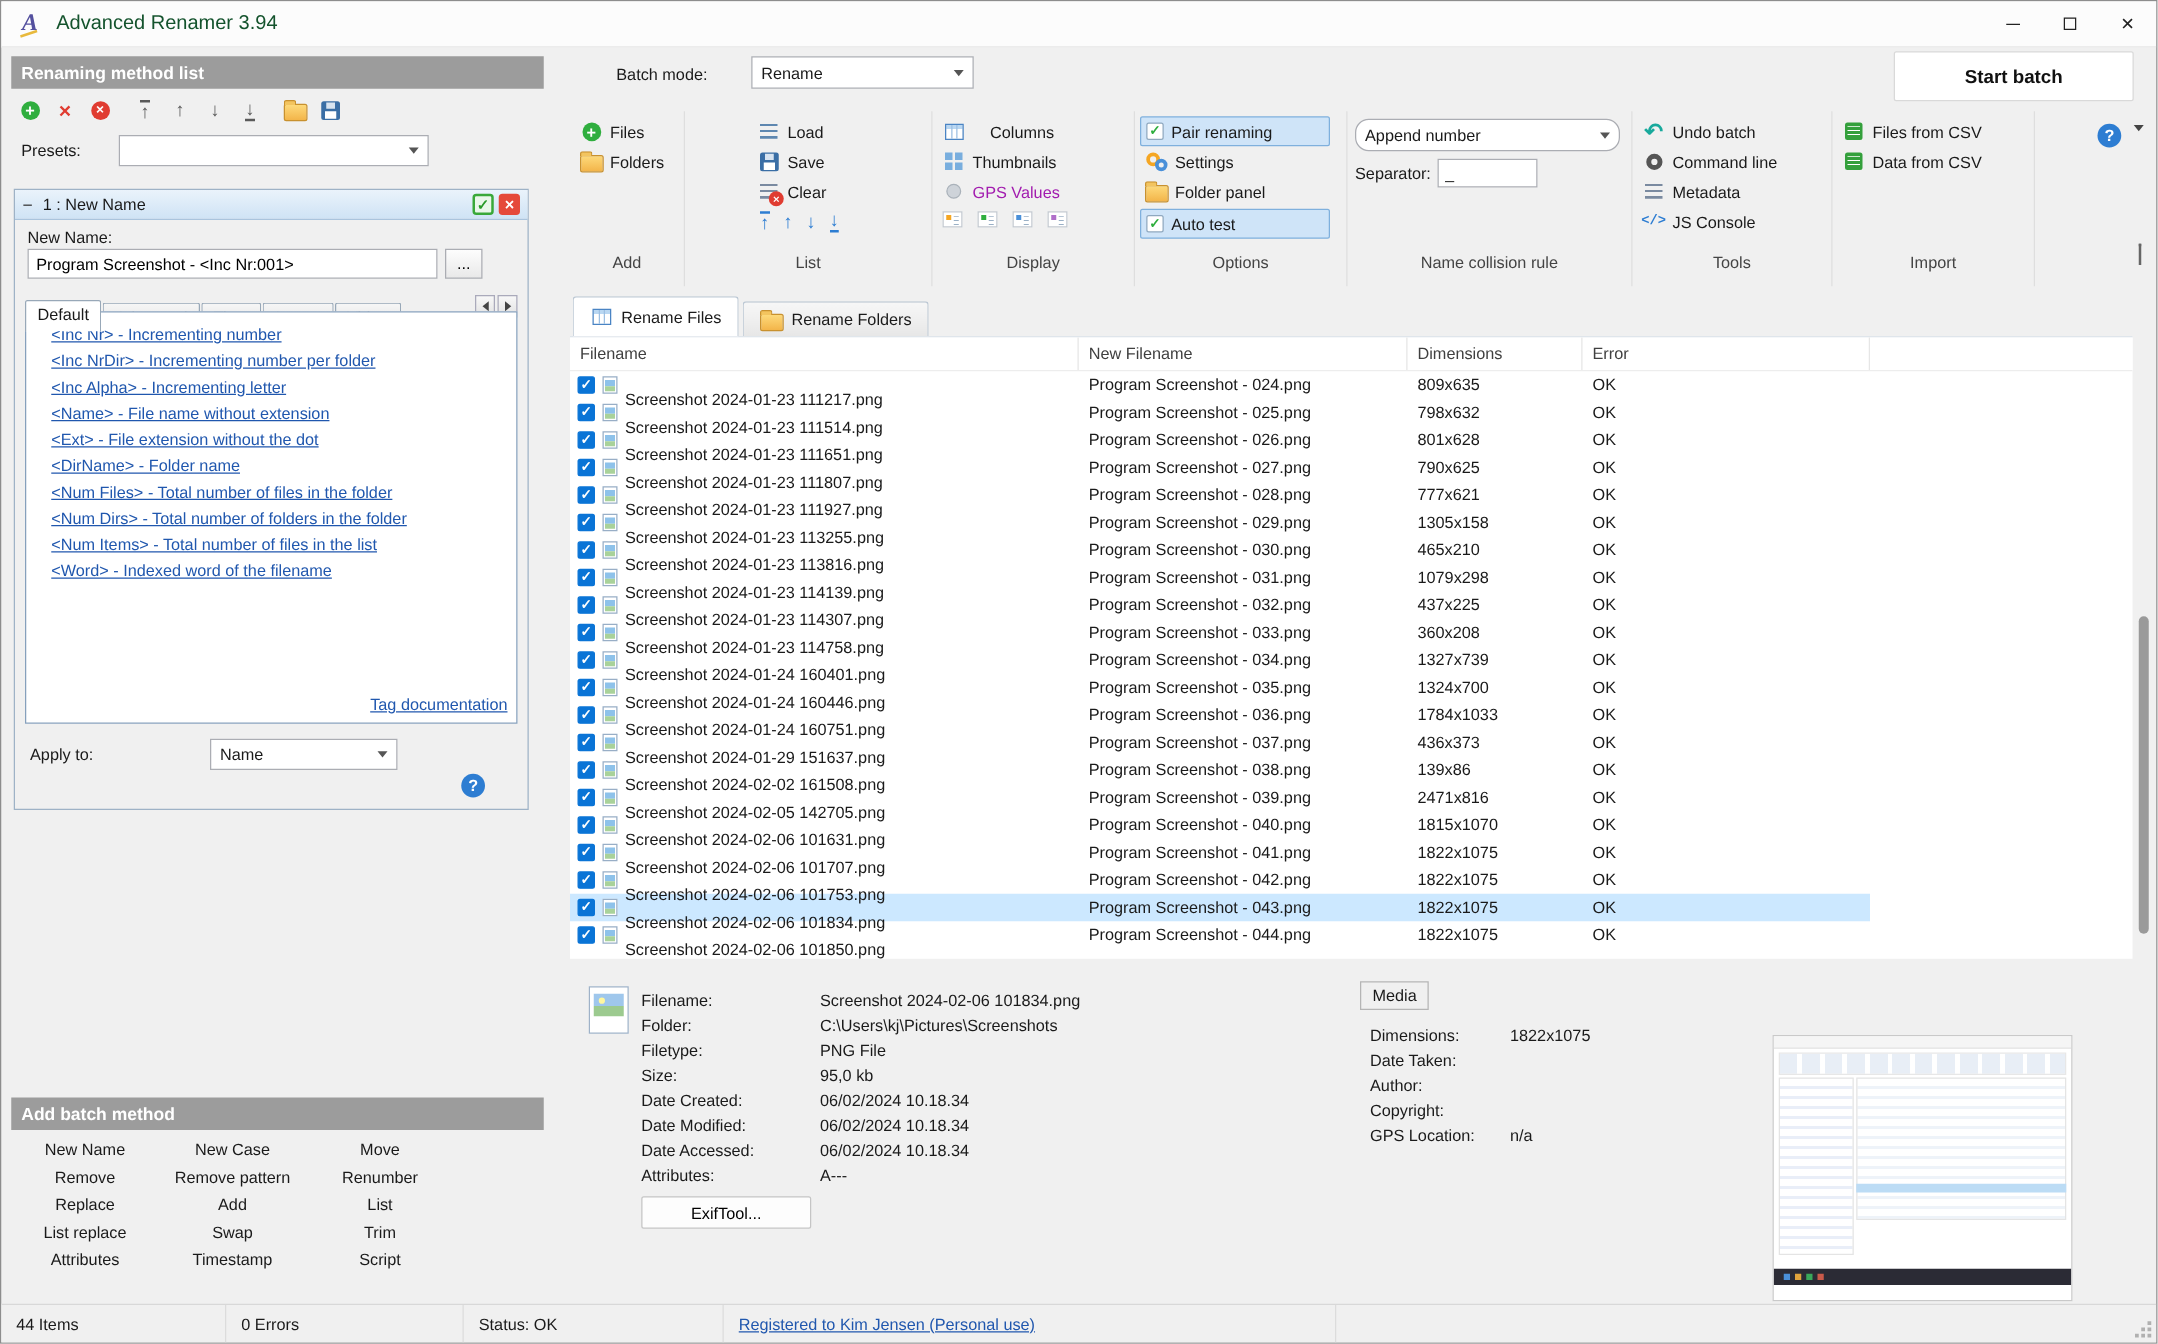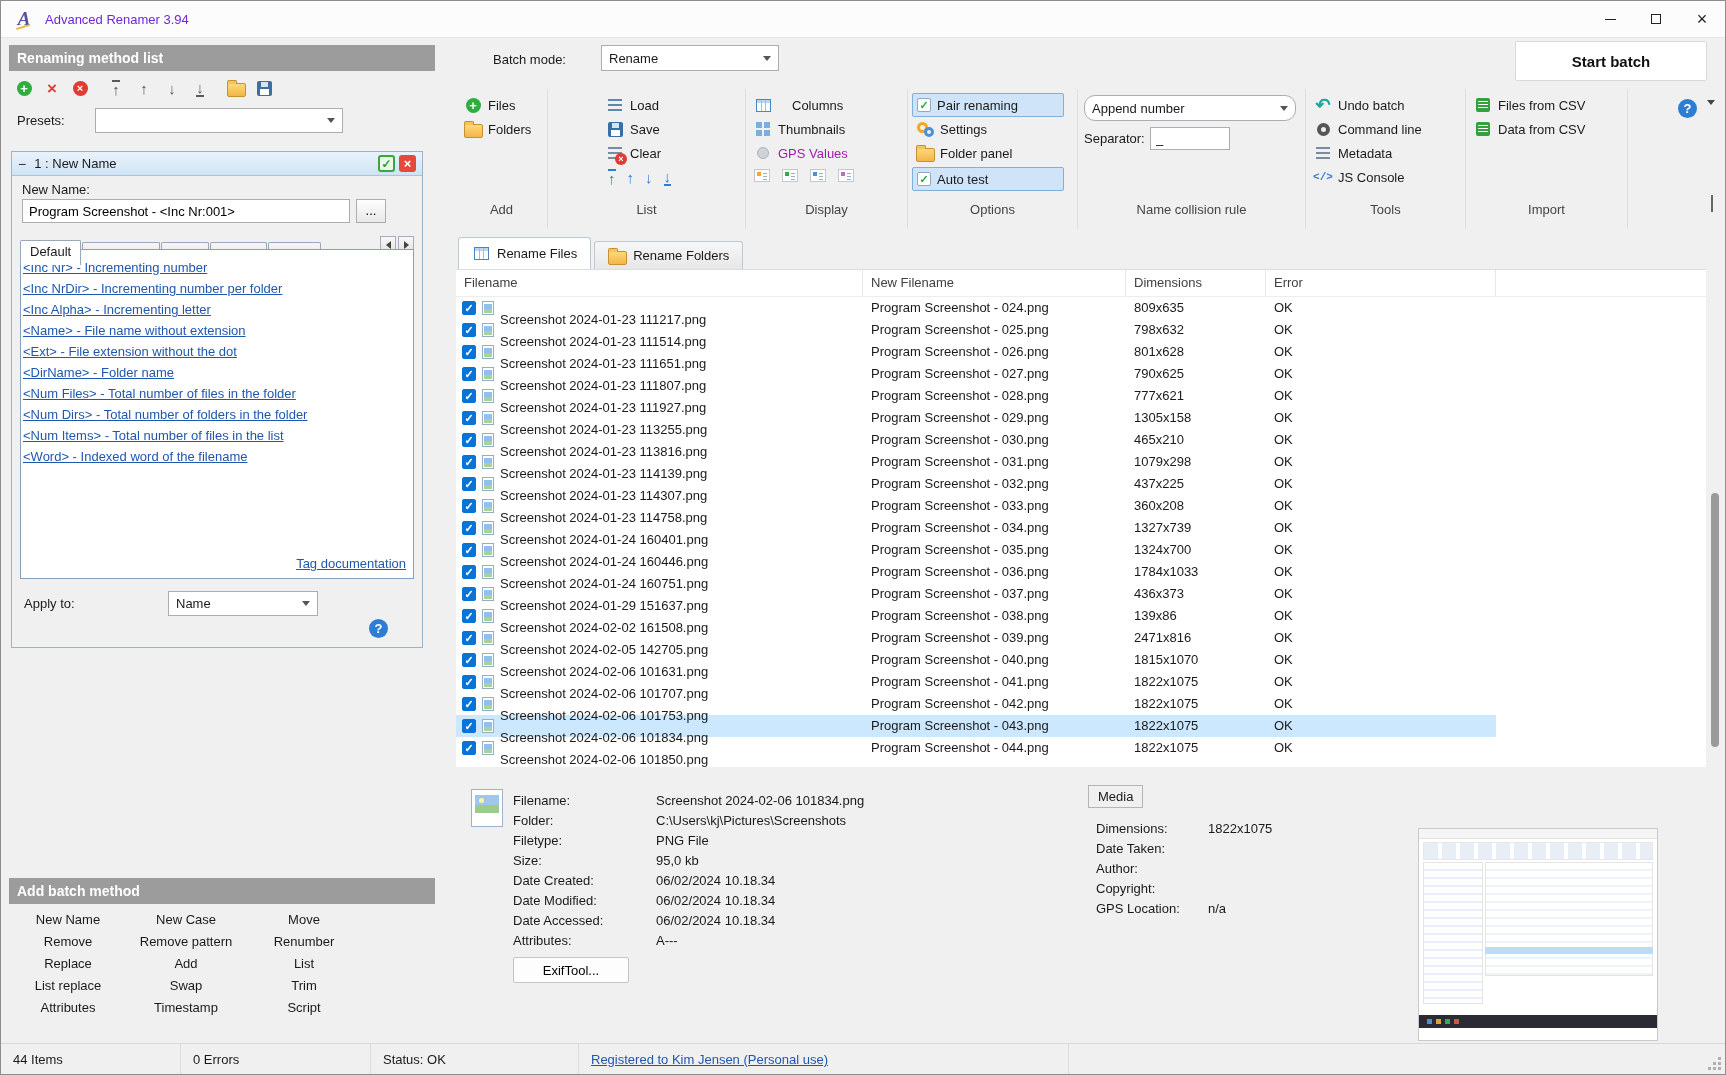--- a/index.html
+++ b/index.html
@@ -2,21 +2,21 @@
 <html><head>
 <meta charset="utf-8">
 <style>
   html,body{margin:0;padding:0;background:#d4d4d4;font-family:"Liberation Sans",sans-serif;font-size:13px;color:#1a1a1a;}
   #window{position:relative;width:1726px;height:1075px;background:#f0f0f0;border:1px solid #8d8d8d;box-sizing:border-box;overflow:hidden;}
 
   
   .titlebar{position:absolute;left:0;top:0;right:0;height:36px;background:#fcfcfc;border-bottom:1px solid #e6e6e6;display:flex;align-items:center;}
   .app-logo{width:22px;height:22px;margin-left:12px;display:flex;align-items:center;justify-content:center;font-family:"Liberation Serif",serif;font-style:italic;font-weight:bold;font-size:19px;color:#54509e;position:relative;}
   .app-logo::after{content:"";position:absolute;left:3px;bottom:2px;width:14px;height:2px;background:#e8b93c;transform:rotate(-18deg);}
-  .title-text{margin-left:10px;font-size:13px;color:#6d28d9;}
+  .title-text{margin-left:10px;font-size:16px;color:#14532d;}
   .win-controls{margin-left:auto;display:flex;height:100%;}
   .win-btn{width:46px;height:100%;display:flex;align-items:center;justify-content:center;color:#222;}
   .min-glyph{width:11px;height:1px;background:#222;}
   .max-glyph{width:10px;height:10px;border:1px solid #222;box-sizing:border-box;}
   .close-glyph{font-size:18px;line-height:1;}
 
   
   .panel-header{position:absolute;left:8px;width:426px;height:26px;background:#9c9c9c;color:#fff;font-weight:bold;font-size:14px;line-height:26px;padding-left:8px;box-sizing:border-box;}
   .combo{display:flex;align-items:center;background:#fff;border:1px solid #abadb3;padding:0 7px;box-sizing:border-box;height:26px;}
   .combo-val{font-size:13px;white-space:nowrap;overflow:hidden;}
@@ -86,21 +86,21 @@
   .btn-redx{width:17px;height:17px;background:#e5493a;border-radius:3px;color:#fff;font-size:13px;line-height:17px;text-align:center;font-weight:bold;}
   .nn-label{position:absolute;left:10px;top:30px;}
   .nn-input{position:absolute;left:10px;top:47px;width:328px;height:24px;border:1px solid #abadb3;background:#fff;font-family:"Liberation Sans",sans-serif;font-size:13px;padding:0 6px;box-sizing:border-box;}
   .nn-more{position:absolute;left:344px;top:47px;width:30px;height:24px;border:1px solid #abadb3;background:linear-gradient(#fdfdfd,#e9e9e9);font-size:13px;line-height:10px;}
   .mtab-bar{position:absolute;left:8px;right:8px;top:72px;height:41px;display:flex;align-items:flex-end;}
   .mtab-wrap{display:flex;align-items:flex-end;height:100%;}
   .mtab{border:1px solid #98a8b8;border-bottom:none;padding:3px 9px 4px;background:linear-gradient(#f6f6f6,#dfdfdf);margin-right:1px;border-radius:2px 2px 0 0;font-size:13px;position:relative;top:0;}
   .mtab.active{background:#fff;padding-bottom:6px;z-index:2;}
   .mtab-spin{margin-left:auto;display:flex;gap:2px;align-self:center;}
   .spin-btn{width:16px;height:18px;border:1px solid #aab;background:linear-gradient(#f8f8f8,#e2e2e2);display:flex;align-items:center;justify-content:center;box-sizing:border-box;}
-  .tag-area{position:absolute;left:8px;right:8px;top:97px;bottom:68px;background:#fff;border:1px solid #86a0bc;box-sizing:border-box;padding:10px 2px;overflow:hidden;}
+  .tag-area{position:absolute;left:8px;right:8px;top:97px;bottom:68px;background:#fff;border:1px solid #86a0bc;box-sizing:border-box;padding:10px 20px;overflow:hidden;}
   .tag-link{display:block;color:#2057ae;text-decoration:underline;margin-bottom:6px;font-size:13px;width:max-content;cursor:pointer;}
   .tagdoc-link{position:absolute;right:16px;bottom:76px;font-size:13px;}
   .apply-row{position:absolute;left:8px;right:8px;bottom:30px;height:26px;}
   .apply-row .alabel{position:absolute;left:4px;top:5px;}
   .apply-combo{position:absolute;left:148px;top:0;width:150px;height:25px;}
   .method-help{position:absolute;right:34px;bottom:9px;}
 
   .abm-header{top:877px;}
   .abm-grid{position:absolute;left:8px;top:908px;width:370px;display:grid;grid-template-columns:118px 118px 118px;}
   .abm-item{text-align:center;height:22px;line-height:22px;font-size:13px;color:#1a1a1a;cursor:pointer;}
@@ -148,21 +148,21 @@
   .vscroll{position:absolute;right:4px;top:232px;width:12px;height:808px;}
   .vthumb{position:absolute;left:2px;top:260px;width:8px;height:254px;background:#9a9a9a;border-radius:4px;}
 
   
   .big-pic{position:absolute;left:470px;top:788px;width:32px;height:38px;background:#fff;border:1px solid #9fb2c8;box-sizing:border-box;}
   .big-pic::before{content:"";position:absolute;left:3px;right:3px;top:5px;height:18px;background:linear-gradient(#9fc7ec 55%,#9cca8f 55%);}
   .big-pic::after{content:"";position:absolute;left:7px;top:8px;width:5px;height:5px;border-radius:50%;background:#fff7a0;}
   .dfields{position:absolute;left:512px;top:790px;}
   .drow{display:flex;height:20px;line-height:20px;}
   .dlabel{width:143px;}
-  .exif-btn{position:absolute;left:512px;top:956px;width:116px;height:26px;background:#fdfdfd;border:1px solid #c5c5c5;border-radius:2px;font-family:"Liberation Sans",sans-serif;font-size:13px;}
+  .exif-btn{position:absolute;left:512px;top:956px;width:136px;height:26px;background:#fdfdfd;border:1px solid #c5c5c5;border-radius:2px;font-family:"Liberation Sans",sans-serif;font-size:13px;}
   .media-tab{position:absolute;left:1087px;top:784px;border:1px solid #b5b5b5;background:#f0f0f0;padding:3px 9px;font-size:13px;}
   .mfields{position:absolute;left:1095px;top:818px;}
   .mlabel{width:112px;}
   .thumb{position:absolute;left:1417px;top:827px;width:240px;height:213px;background:#fff;border:1px solid #c9c9c9;box-sizing:border-box;overflow:hidden;}
   .t-title{height:9px;background:#f5f5f5;border-bottom:1px solid #e3e3e3;}
   .t-ribbon{position:absolute;left:4px;top:13px;right:4px;height:16px;background:repeating-linear-gradient(to right,#e8eef6 0 14px,#fff 14px 18px);border:1px solid #e7e7e7;}
   .t-left{position:absolute;left:4px;top:33px;width:58px;height:140px;background:repeating-linear-gradient(to bottom,#fff 0 6px,#e9eef8 6px 8px);border:1px solid #e4e4e4;}
   .t-main{position:absolute;left:66px;top:33px;right:4px;height:112px;background:repeating-linear-gradient(to bottom,#fff 0 6px,#eef3f9 6px 8px);border:1px solid #e4e4e4;}
   .t-sel{position:absolute;left:66px;top:118px;right:4px;height:7px;background:#bcdcf5;}
   .t-task{position:absolute;left:0;right:0;bottom:12px;height:13px;background:#2b2b35;}

